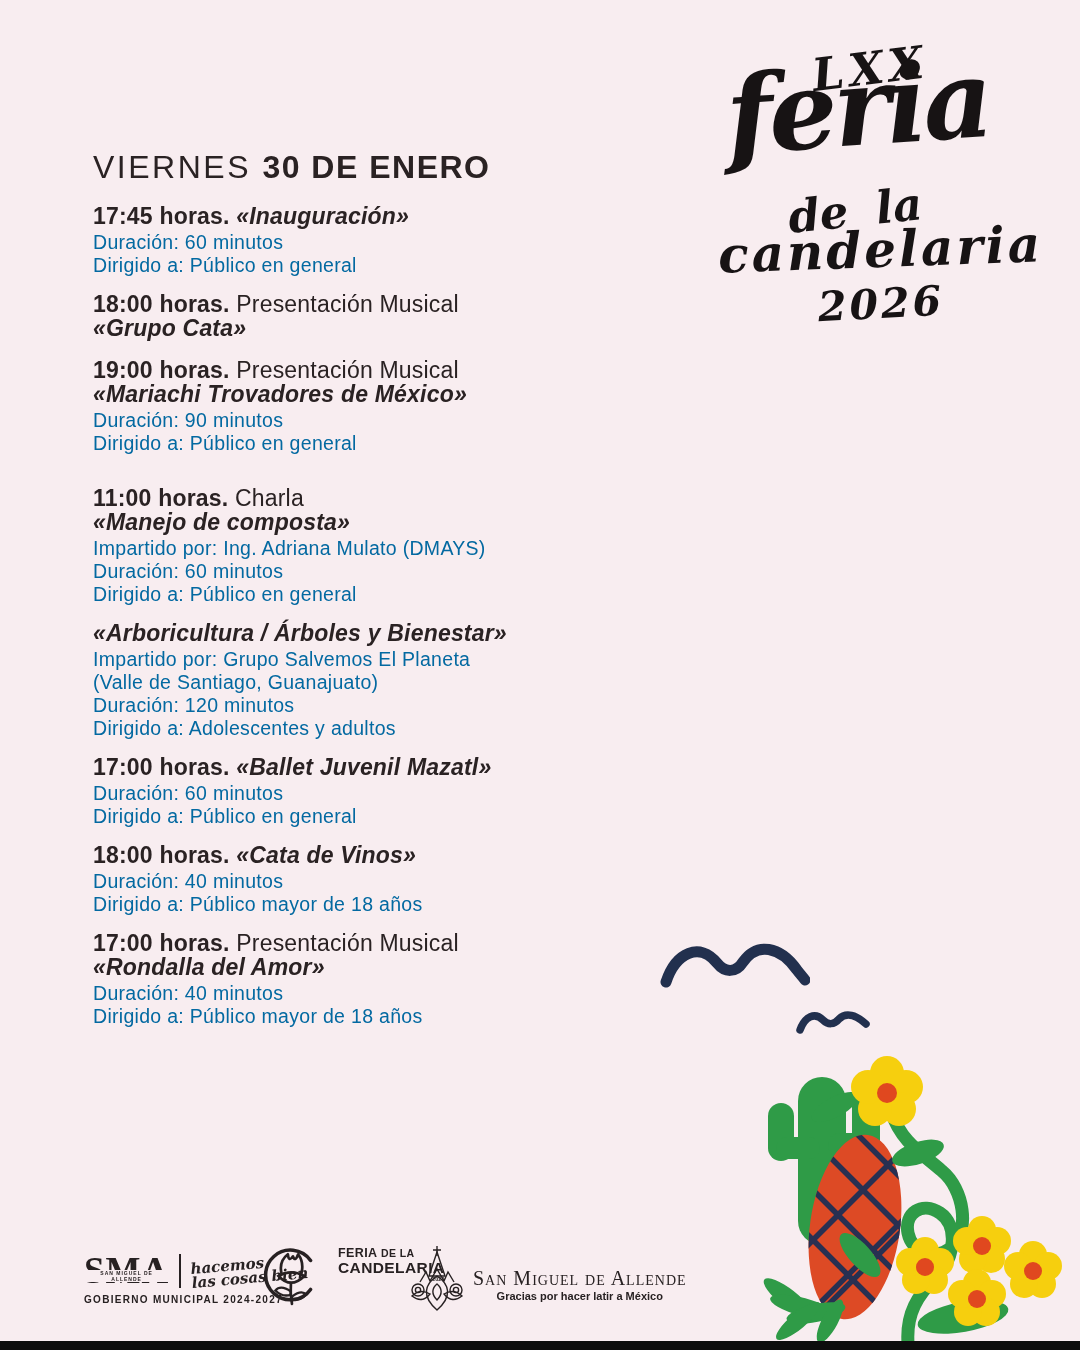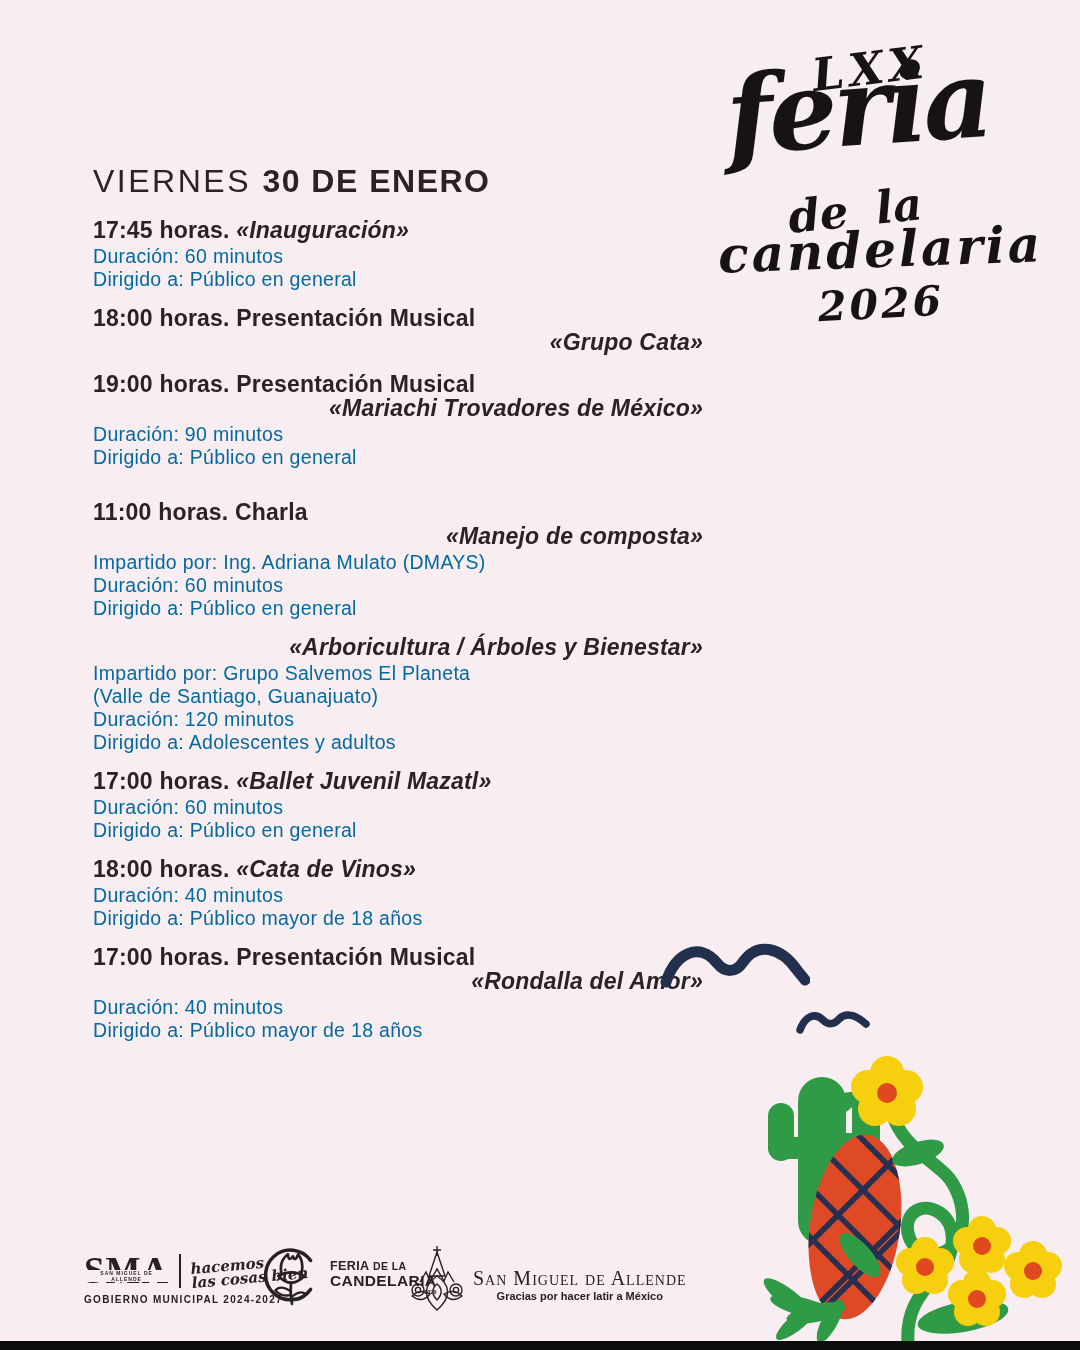--- a/index.html
+++ b/index.html
@@ -1,29 +1,29 @@
 <!DOCTYPE html>
 <html><head>
 <meta charset="utf-8">
 <style>
   html,body{margin:0;padding:0;background:#ffffff;}
   .poster{
     position:relative;width:1080px;height:1350px;overflow:hidden;
     background:#f8edf0;font-family:"Liberation Sans",sans-serif;color:#2a2223;
   }
   
-  .schedule{position:absolute;left:93px;top:160px;width:610px;}
+  .schedule{position:absolute;left:93px;top:146px;width:610px;}
   .section + .section{margin-top:34px;}
   .section-title{margin:0 0 16px 0;font-size:32px;line-height:42px;font-weight:400;letter-spacing:2.5px;}
   .section-title .bold{font-weight:800;letter-spacing:1.5px;}
   .event{margin-bottom:18px;}
   .event p{margin:0;}
   .head{font-size:23px;line-height:24px;font-weight:800;letter-spacing:0.2px;}
-  .head .kind{font-weight:700;}
-  .ename{font-size:23px;line-height:24px;font-weight:800;font-style:italic;letter-spacing:0.2px;text-align:right;}
+  .head .kind{font-weight:400;}
+  .ename{font-size:23px;line-height:24px;font-weight:800;font-style:italic;letter-spacing:0.2px;}
   .detail{font-size:19.5px;line-height:17px;margin-top:6px !important;font-weight:400;letter-spacing:0.3px;color:#0369a1;}
   .detail:first-of-type{margin-top:8px !important;}
   
   .brand{position:absolute;left:700px;top:36px;width:350px;height:300px;color:#171314;
          font-family:"DejaVu Serif",serif;font-style:italic;font-weight:700;}
   .brand div{position:absolute;white-space:nowrap;}
   .brand-lxx{left:112px;top:6px;font-size:45px;letter-spacing:5px;transform:rotate(-7deg);}
   .brand-feria{left:26px;top:8px;font-size:108px;letter-spacing:-4px;transform:rotate(-4deg);}
   .brand-dela{left:88px;top:148px;font-size:45px;transform:rotate(-6deg);}
   .brand-dela .la{margin-left:28px;}
@@ -35,21 +35,21 @@
   
   .footer{position:absolute;left:0;top:1244px;width:700px;height:90px;color:#272122;}
   .sma{position:absolute;left:84px;top:10px;}
   .sma-row{display:flex;align-items:center;}
   .sma-acronym{position:relative;font-family:"Liberation Serif",serif;font-size:37px;line-height:30px;font-weight:700;letter-spacing:1px;}
   .sma-band{position:absolute;left:1px;right:1px;top:14px;background:#f8edf0;font-family:"Liberation Sans",sans-serif;
             font-size:5px;line-height:6px;font-weight:700;letter-spacing:1px;text-align:center;}
   .sma-divider{width:2px;height:34px;background:#272122;margin:0 10px;}
   .sma-script{font-family:"DejaVu Serif",serif;font-style:italic;font-weight:700;font-size:15px;line-height:14px;transform:rotate(-5deg);}
   .sma-gov{margin-top:6px;font-size:10px;font-weight:700;letter-spacing:1.3px;}
-  .cande{position:absolute;left:264px;top:2px;display:flex;align-items:center;}
+  .cande{position:absolute;left:264px;top:2px;display:flex;gap:8px;}
   .cande-text{margin-left:8px;}
   .cande-l1{font-size:12.5px;line-height:14px;font-weight:800;letter-spacing:0.4px;}
   .cande-l1 .small{font-size:10.5px;font-weight:700;}
   .cande-l2{font-size:15.5px;line-height:16px;font-weight:800;letter-spacing:0.4px;}
   .cande-year{font-size:5.5px;line-height:7px;font-weight:700;text-align:right;}
   .allende{position:absolute;left:410px;top:0;display:flex;align-items:center;}
   .allende-text{margin-left:9px;}
   .allende-name{font-family:"Liberation Serif",serif;font-size:20px;line-height:22px;letter-spacing:1px;font-variant:small-caps;}
   .allende-tag{font-size:11px;line-height:9px;font-weight:700;text-align:center;margin-top:3px;}
   .bottom-bar{position:absolute;left:0;bottom:0;width:100%;height:9px;background:#0d0d0d;}

